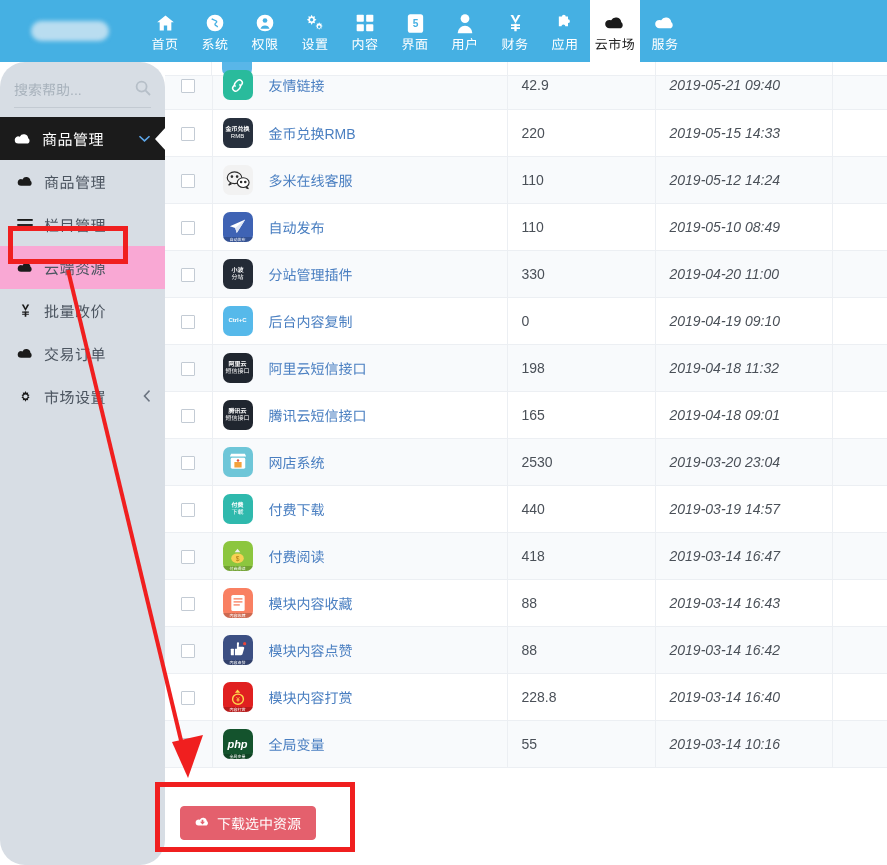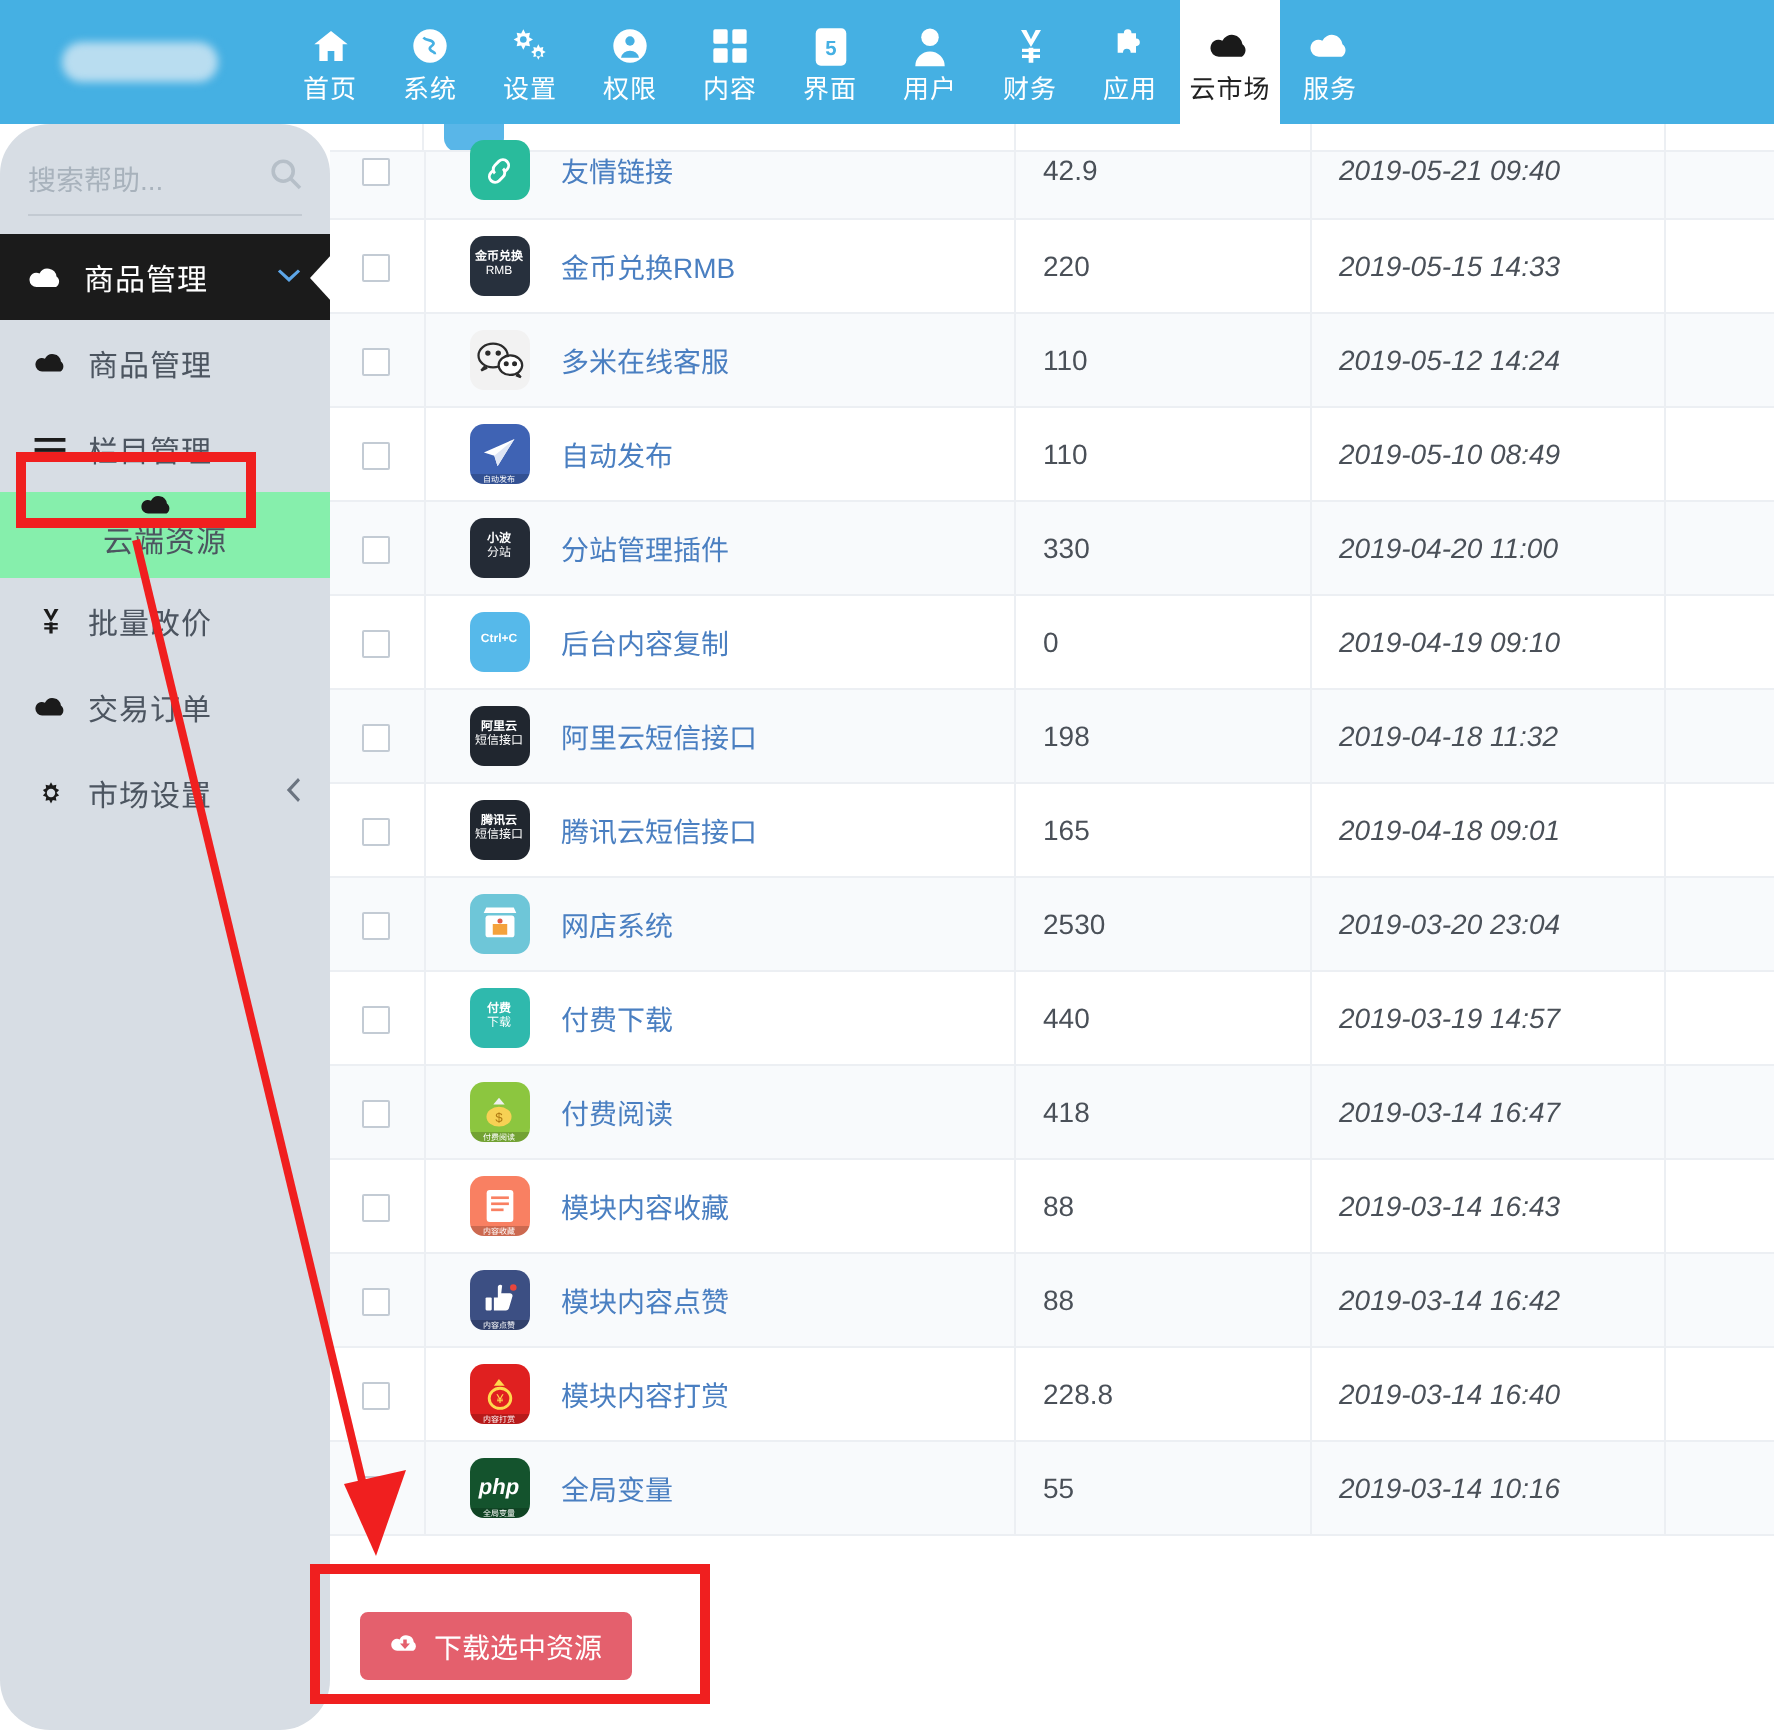--- a/index.html
+++ b/index.html
@@ -90,21 +90,21 @@
     padding: 0 14px; cursor: pointer; color: #4c5560;
   }
   .side-item .s-ico {
     width: 22px; margin-right: 8px;
     display: flex; align-items: center; justify-content: center;
   }
   .side-item .s-ico svg { fill: #1b1b1b; }
   .side-item-label { font-size: 15px; letter-spacing: .5px; color: #4c5560; }
   .side-item .s-chev { margin-left: auto; }
   .side-item .s-chev svg { fill: #6b7480; }
-  .side-item.highlight { background: #86efac; flex-direction: column; }
+  .side-item.highlight { background: #f9a8d4; }
 
   
   .main {
     position: absolute; left: 165px; top: 62px;
     width: 722px; height: 803px;
     background: #ffffff; overflow: hidden;
   }
   table.grid { width: 722px; border-collapse: collapse; table-layout: fixed; }
   table.grid col.c-check { width: 47px; }
   table.grid col.c-name  { width: 295px; }
@@ -119,21 +119,21 @@
   }
   table.grid tr:nth-child(odd) td { background: #f8fafc; }
   table.grid tr:nth-child(even) td { background: #ffffff; }
   .td-check { text-align: center; }
   .cbox {
     width: 14px; height: 14px; border: 1px solid #c3cbd4;
     background: #ffffff; display: inline-block; border-radius: 1px;
     cursor: pointer; vertical-align: middle;
   }
   .td-name { padding-left: 10px; }
-  .name-wrap { display: flex; align-items: center; margin-left: 12px; }
+  .name-wrap { display: flex; align-items: center; }
   .app-ico {
     width: 30px; height: 30px; border-radius: 7px;
     flex: 0 0 30px; margin-right: 16px;
     display: flex; flex-direction: column;
     align-items: center; justify-content: center;
     overflow: hidden; position: relative;
   }
   .app-ico .ic-t1 { font-size: 6px; line-height: 7px; color: #fff; font-weight: bold; }
   .app-ico .ic-t2 { font-size: 6px; line-height: 7px; color: #fff; }
   .app-ico .ic-big { font-size: 11px; font-style: italic; font-weight: bold; color:#fff; line-height: 12px;}
@@ -207,38 +207,38 @@
         <span class="nav-ico">
           <svg width="20" height="20" viewBox="0 0 24 24">
             <circle cx="12" cy="12" r="10"></circle>
             <path d="M8 7c2 2 5 1 6 3s-3 2-2 4 3 1 3 3" fill="none" stroke="#45b0e3" stroke-width="1.6"></path>
           </svg>
         </span>
         <span class="nav-label">系统</span>
       </div>
       <div class="nav-item">
         <span class="nav-ico">
+          <svg width="20" height="20" viewBox="0 0 24 24">
+            <circle cx="12" cy="12" r="10"></circle>
+            <circle cx="12" cy="9" r="2.8" fill="#45b0e3"></circle>
+            <path d="M6.6 19a5.6 5.6 0 0 1 10.8 0z" fill="#45b0e3"></path>
+          </svg>
+        </span>
+        <span class="nav-label">权限</span>
+      </div>
+      <div class="nav-item">
+        <span class="nav-ico">
           <svg width="22" height="20" viewBox="0 0 26 24">
             <path d="M9 2 10.3 4.5 13 4l-.6 2.7 2.4 1.4-2.4 1.4.6 2.7-2.7-.5L9 14.3 7.7 11.7 5 12.2l.6-2.7L3.2 8.1l2.4-1.4L5 4l2.7.5z"></path>
             <circle cx="9" cy="8.1" r="2" fill="#45b0e3"></circle>
             <path d="M18 11l1 2 2-.4-.4 2 1.8 1-1.8 1 .4 2-2-.4-1 2-1-2-2 .4.4-2-1.8-1 1.8-1-.4-2 2 .4z"></path>
             <circle cx="18" cy="16.6" r="1.6" fill="#45b0e3"></circle>
           </svg>
         </span>
         <span class="nav-label">设置</span>
-      </div>
-      <div class="nav-item">
-        <span class="nav-ico">
-          <svg width="20" height="20" viewBox="0 0 24 24">
-            <circle cx="12" cy="12" r="10"></circle>
-            <circle cx="12" cy="9" r="2.8" fill="#45b0e3"></circle>
-            <path d="M6.6 19a5.6 5.6 0 0 1 10.8 0z" fill="#45b0e3"></path>
-          </svg>
-        </span>
-        <span class="nav-label">权限</span>
       </div>
       <div class="nav-item">
         <span class="nav-ico">
           <svg width="20" height="20" viewBox="0 0 24 24">
             <rect x="2" y="2" width="8.6" height="8.6" rx="1"></rect>
             <rect x="13.4" y="2" width="8.6" height="8.6" rx="1"></rect>
             <rect x="2" y="13.4" width="8.6" height="8.6" rx="1"></rect>
             <rect x="13.4" y="13.4" width="8.6" height="8.6" rx="1"></rect>
           </svg>
         </span>

